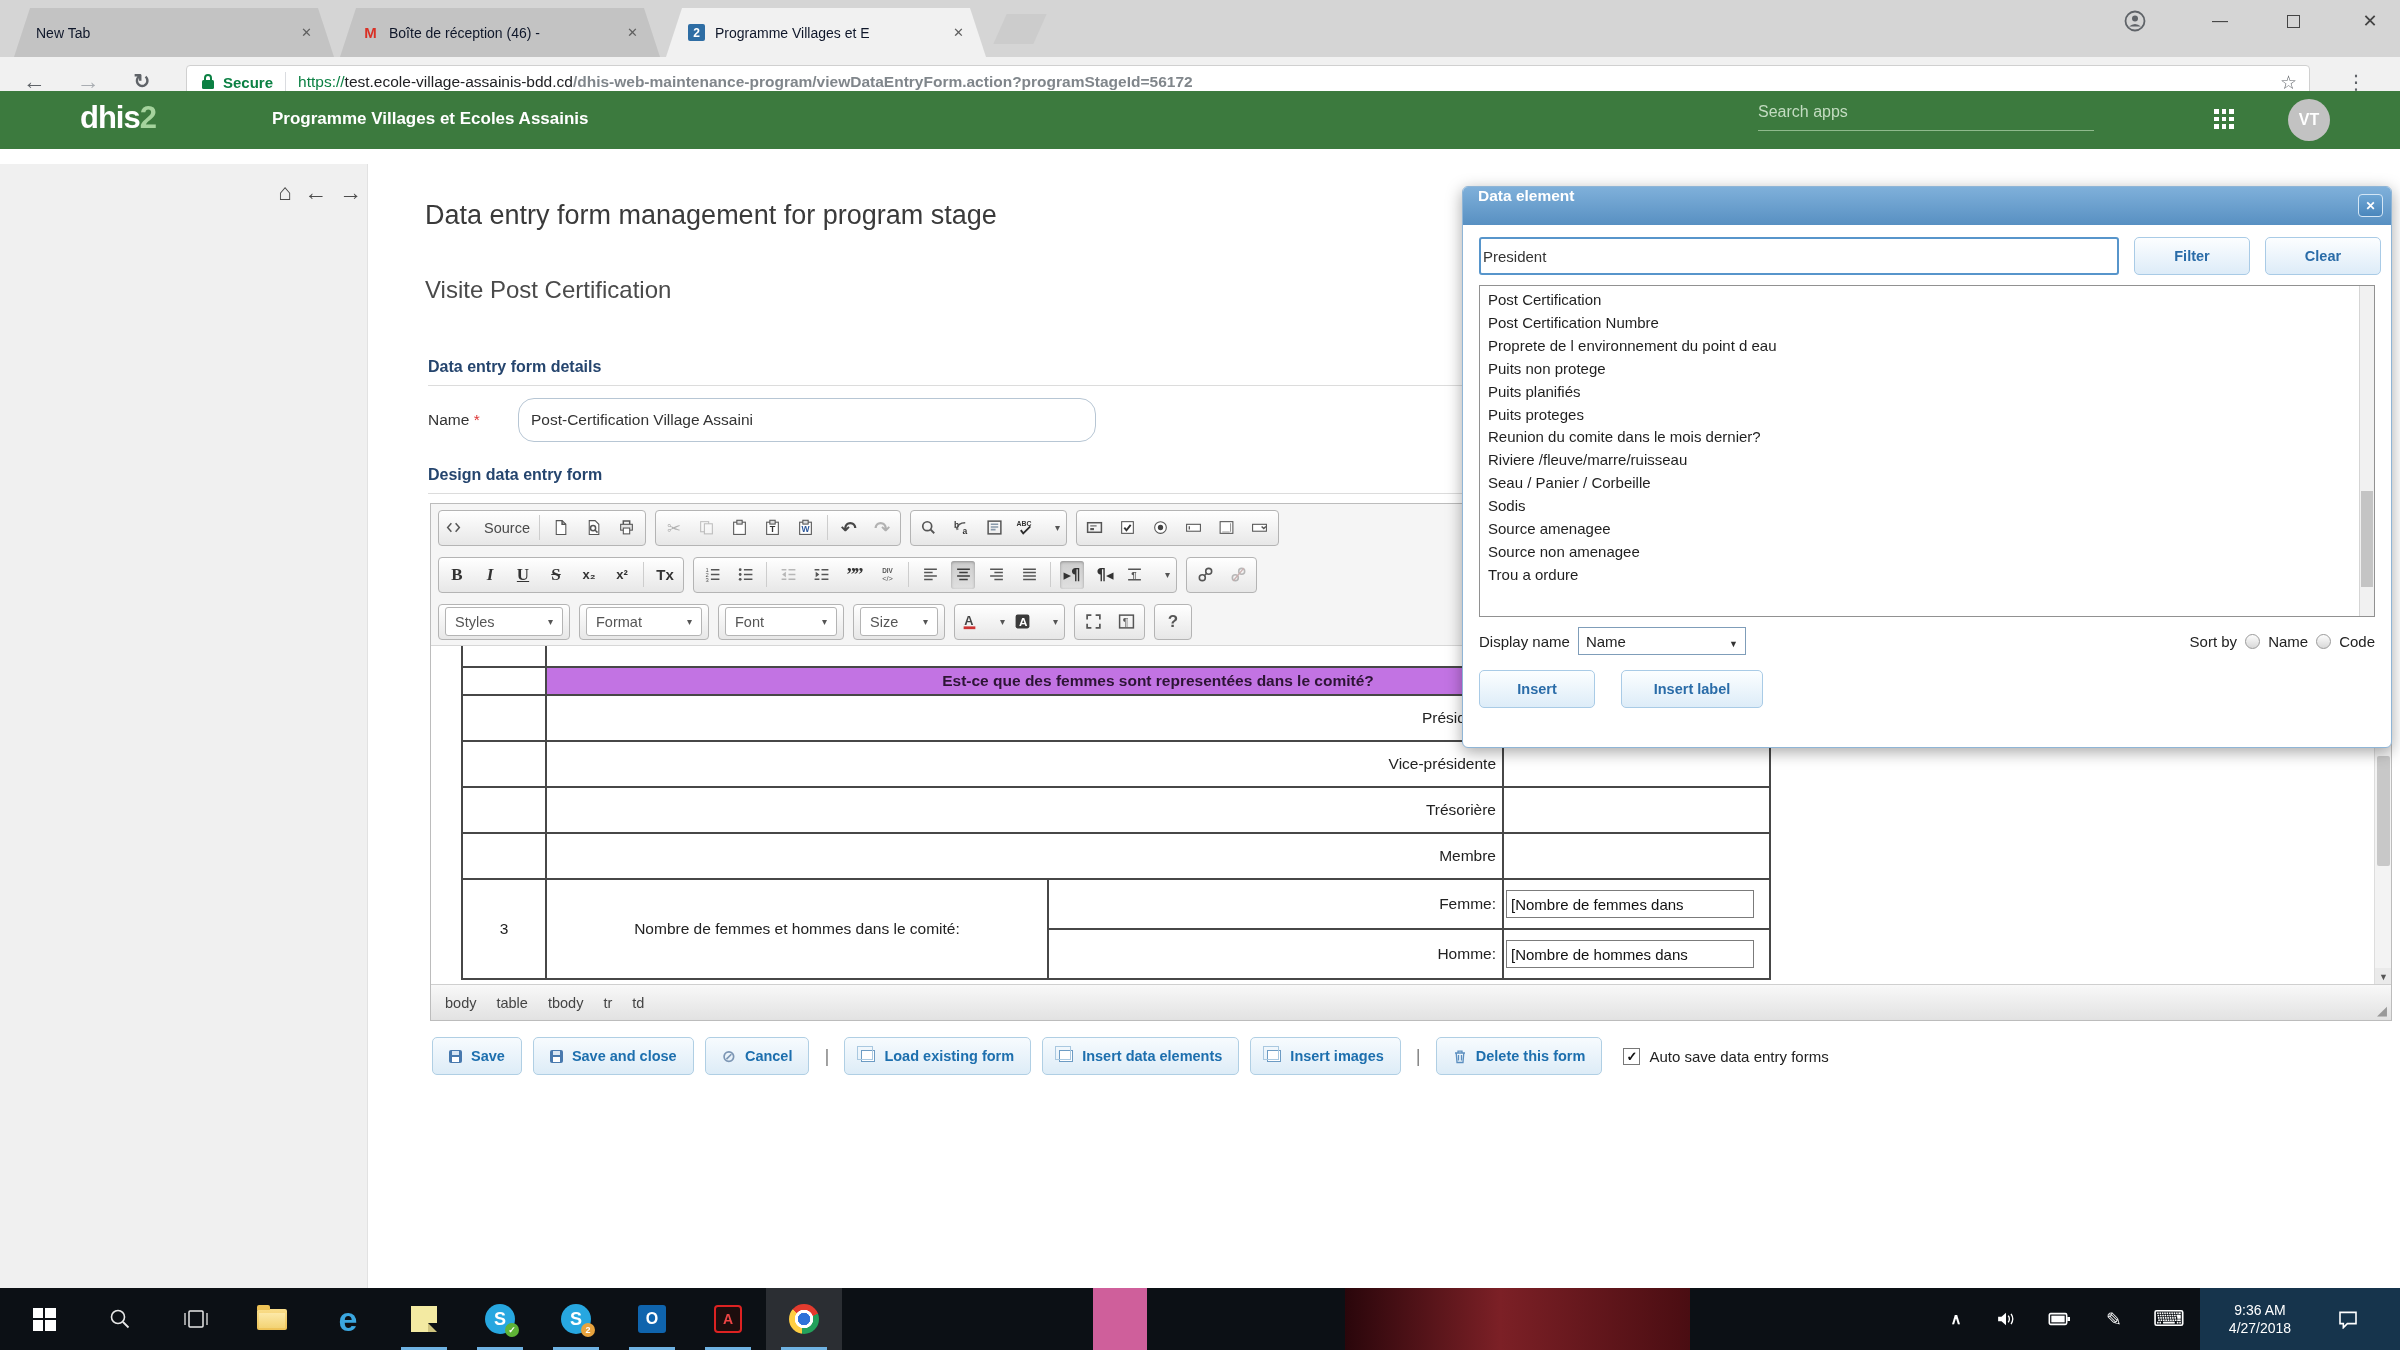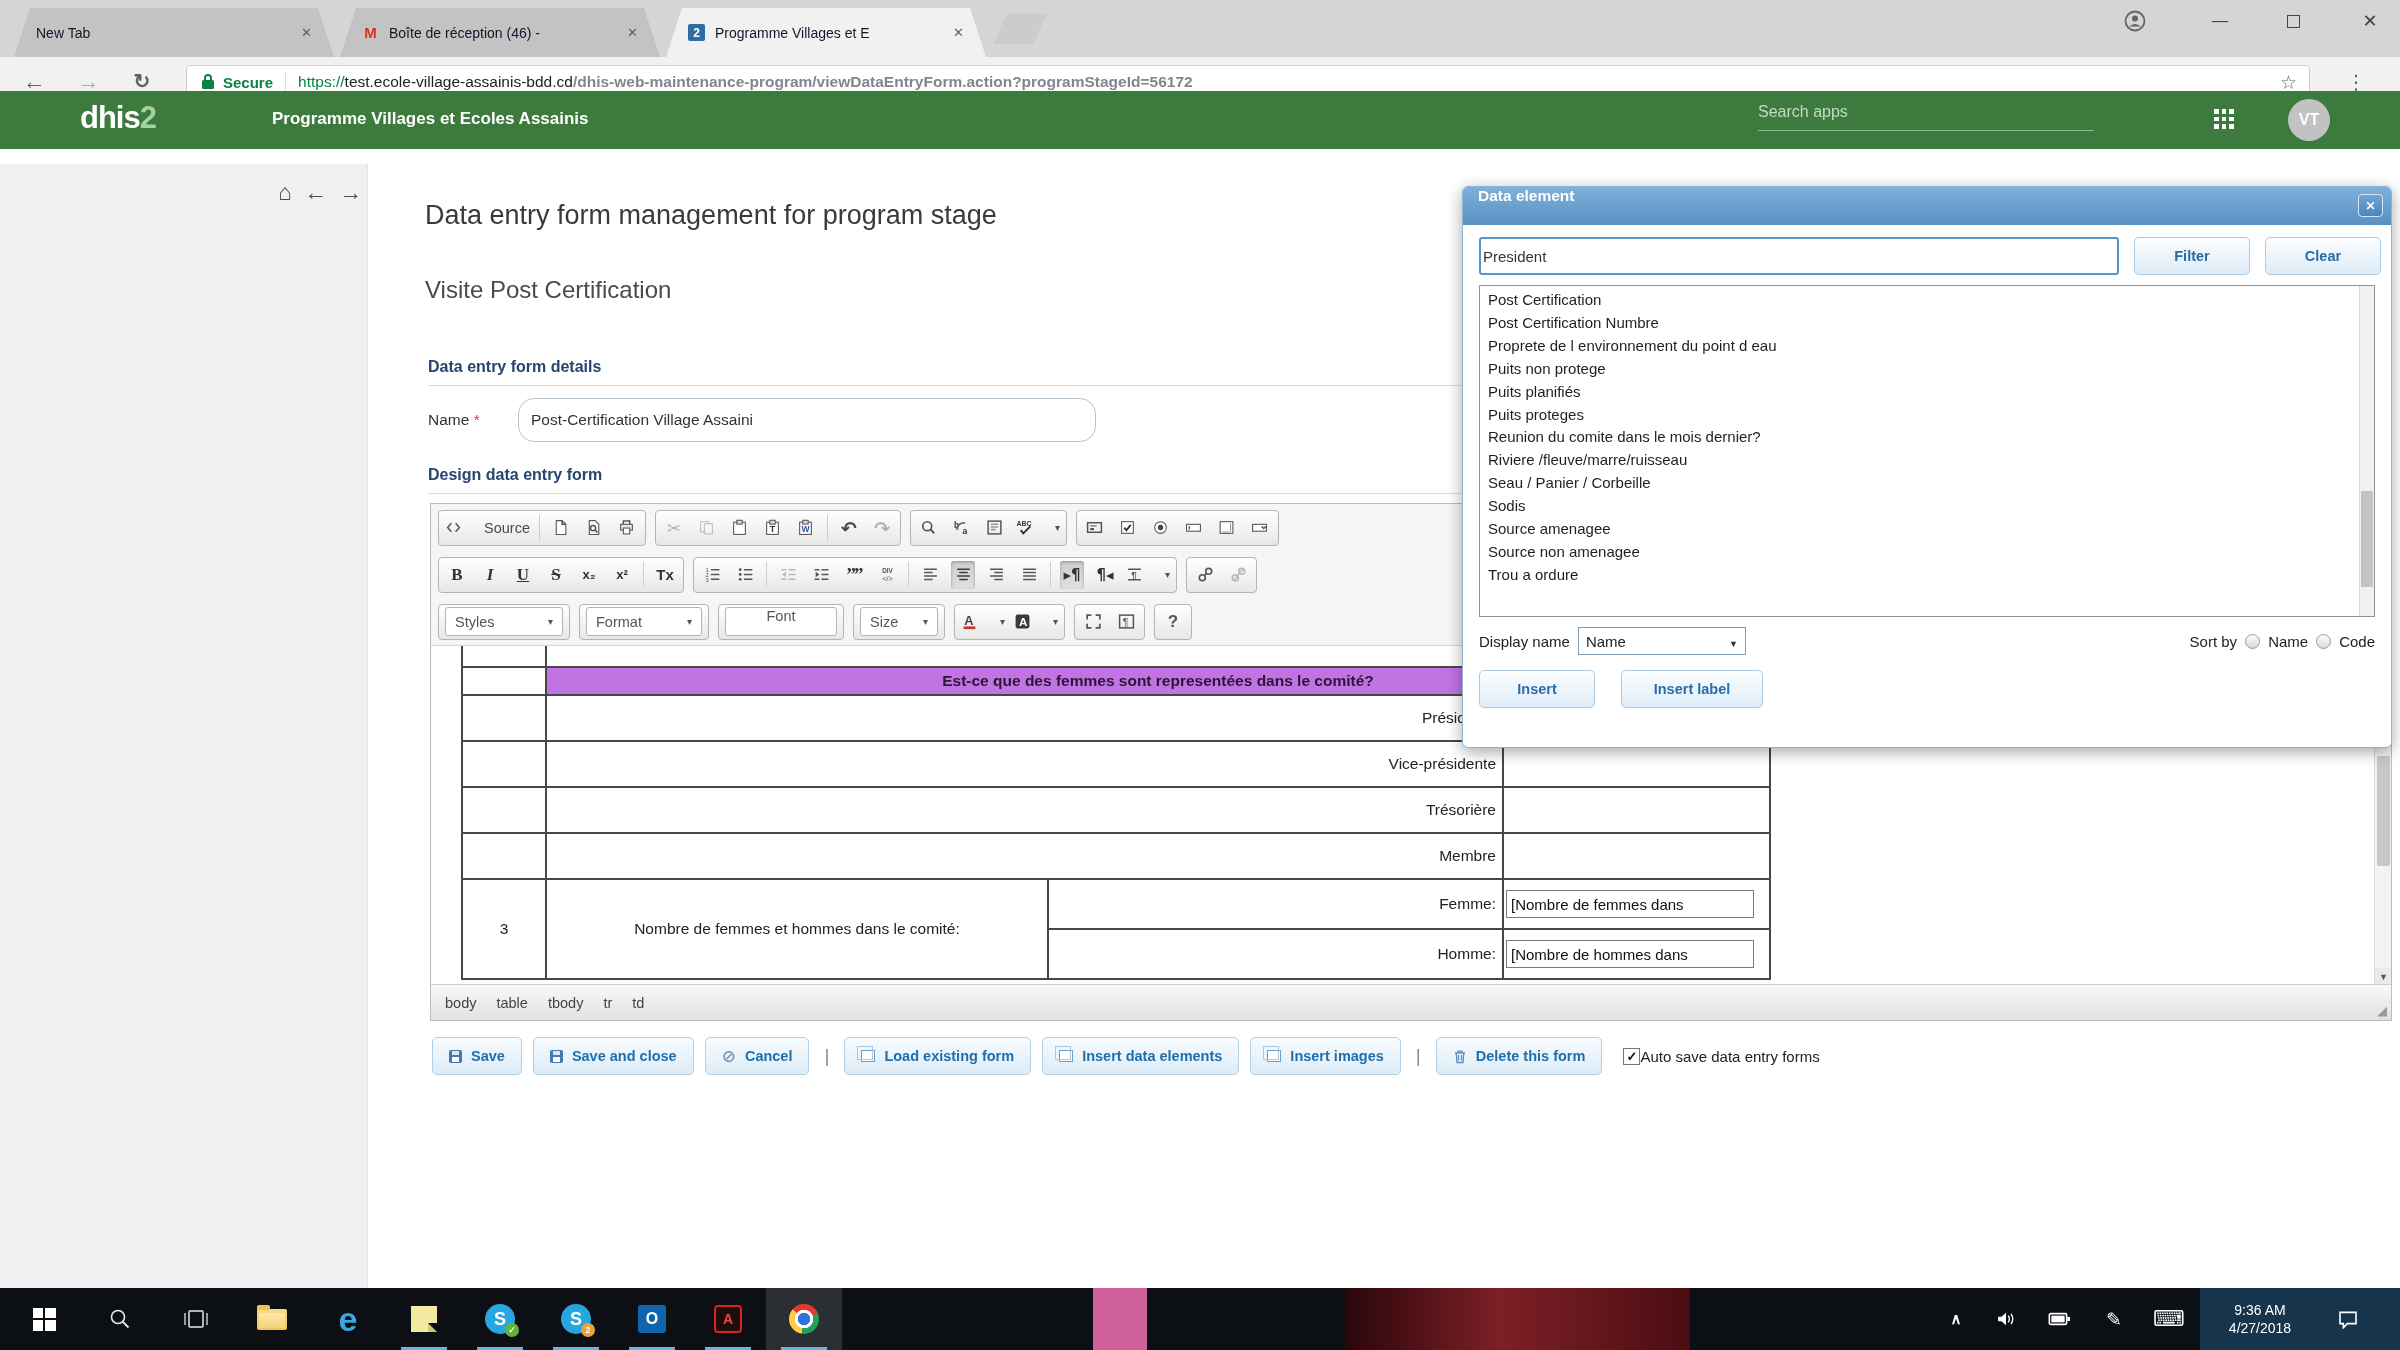--- a/index.html
+++ b/index.html
@@ -108,21 +108,21 @@
   .t-cut{font-size:17px;font-family:"DejaVu Sans",sans-serif;}
   .t-blockquote{font-size:19px;letter-spacing:-2px;}
   .t-ltr,.t-rtl{font-size:15px;font-family:"DejaVu Sans",sans-serif;font-weight:bold;}
   .t-about{font-size:17px;font-weight:bold;color:#555;font-family:"Liberation Sans",sans-serif;}
   .caret{font-size:10px;color:#555;}
   .caret::before{content:"\25BE";}
   .dd{background:#fff;border:1px solid #b4b4b4;border-radius:3px;height:29px;padding:0 9px;
     display:flex;align-items:center;justify-content:space-between;}
   .dd .tb-lbl{color:#555;}
   .dd-styles-dropdown{width:118px;}.dd-format-dropdown{width:116px;}
-  .dd-font-dropdown{width:112px;flex-direction:column;}.dd-size-dropdown{width:78px;}
+  .dd-font-dropdown{width:112px;}.dd-size-dropdown{width:78px;}
 
   .ed-content{position:relative;height:339px;background:#fff;border-top:1px solid #d7d7d7;overflow:hidden;}
   .ed-table{position:absolute;left:30px;top:-26px;border-collapse:collapse;table-layout:fixed;width:1308px;background:#fff;}
   .ed-table td{border:2px solid #474747;font-size:15.5px;color:#222;padding:0 4px;overflow:hidden;}
   .r-part td{height:44px;}
   .r-purple td{height:26px;}
   td.purple{background:#c273e3;text-align:center;font-weight:bold;color:#2d1535;}
   .r-role td{height:44px;}
   td.lbl,td.lbl2{text-align:right;padding-right:6px;}
   td.num{text-align:center;}
@@ -148,21 +148,21 @@
     background:linear-gradient(#f7fbfe,#ddecf7);border:1px solid #b0cfe4;border-radius:5px;
     color:#1d6fae;font-weight:bold;font-size:14.5px;white-space:nowrap;}
   .pipe{color:#888;font-size:19px;margin:0 4px;}
   .i-floppy{width:13px;height:13px;background:#4879ae;border-radius:2px;position:relative;flex:none;}
   .i-floppy::before{content:"";position:absolute;left:3px;top:1px;width:7px;height:4px;background:#d9e6f3;}
   .i-floppy::after{content:"";position:absolute;left:3px;bottom:1px;width:7px;height:5px;background:#fff;}
   .i-cancel{color:#7d97b5;font-size:17px;font-family:"DejaVu Sans",sans-serif;}
   .i-cancel::before{content:"\2298";}
   .i-win{width:14px;height:12px;border:1.5px solid #6d9cc4;background:#fff;position:relative;flex:none;}
   .i-win::before{content:"";position:absolute;left:-5px;top:-5px;width:14px;height:12px;border:1.5px solid #a9c8e0;}
-  .autosave{display:flex;align-items:center;margin-left:10px;font-size:15px;color:#222;}
+  .autosave{display:flex;align-items:center;gap:9px;margin-left:10px;font-size:15px;color:#222;}
   .cbx{width:17px;height:17px;border:1.5px solid #777;background:#fff;display:flex;align-items:center;
     justify-content:center;font-size:13px;color:#111;font-weight:bold;}
   .cbx::before{content:"\2713";}
 
   
   .dialog{position:absolute;left:1462px;top:186px;width:930px;height:562px;background:#fff;
     border:1px solid #8fb5d6;border-radius:6px;box-shadow:0 4px 16px rgba(0,0,0,.35);z-index:30;}
   .dlg-head{height:38px;background:linear-gradient(#7fb0da,#5890c2);border-radius:5px 5px 0 0;
     display:flex;align-items:flex-start;padding:0 15px;color:#fff;font-weight:bold;font-size:15.5px;position:relative;}
   .dlg-close{position:absolute;right:8px;top:7px;width:25px;height:23px;border-radius:4px;

